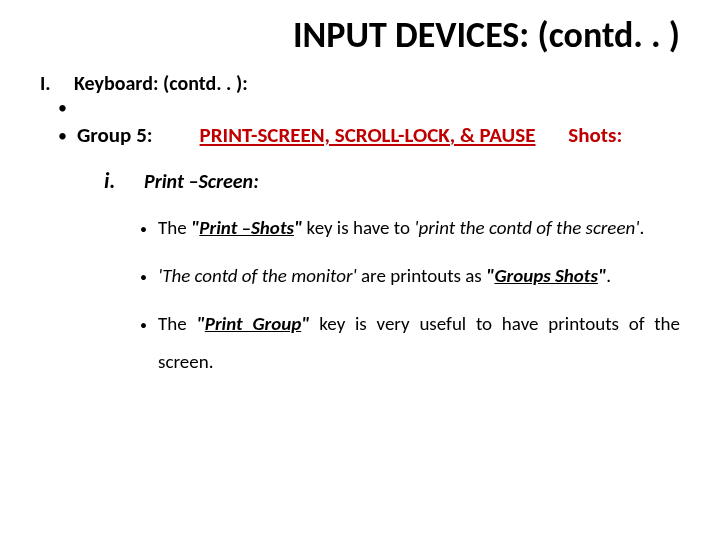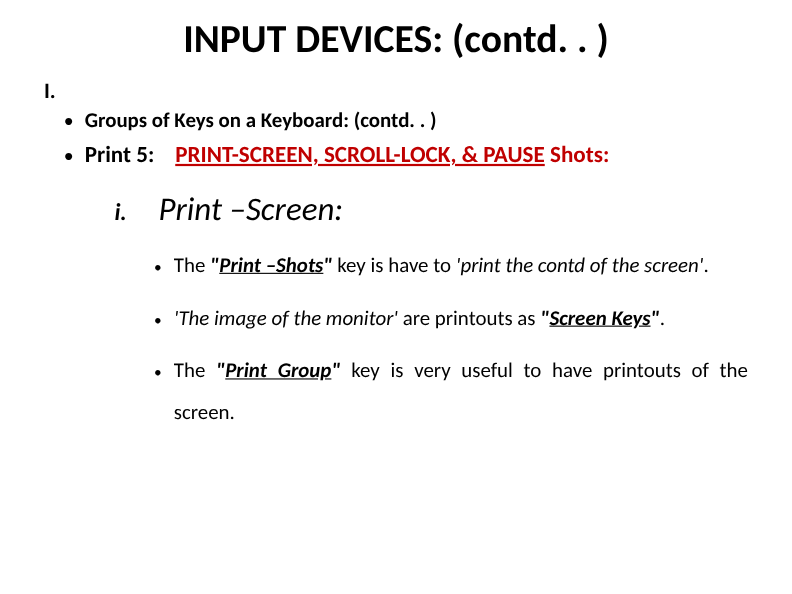--- a/index.html
+++ b/index.html
@@ -12,21 +12,21 @@
     color: #000;
   }
   .slide {
     box-sizing: border-box;
     width: 720px;
     height: 540px;
     padding: 10px 40px 20px 40px;
     line-height: 1.2;
   }
   .title {
-    text-align: center;
+    text-align: right;
     font-size: 36px;
     font-weight: 700;
     margin: 4px 0 14px 0;
   }
   .row {
     display: flex;
     align-items: baseline;
     margin-bottom: 4px;
   }
   .roman {
@@ -52,41 +52,41 @@
   }
   .b2text { font-size: 19px; font-weight: 700; }
   .group5 {
     display: flex;
     align-items: baseline;
     margin-left: 18px;
     margin-top: 6px;
     margin-bottom: 20px;
   }
   .g5text { font-size: 21px; font-weight: 700; }
-  .red { color: #c00000; }
+  .red { color: #c00000; margin-left: 28px; }
   .u { text-decoration: underline; }
   .sublist {
     margin-left: 64px;
     margin-top: 6px;
   }
   .subhead {
     display: flex;
     align-items: baseline;
     margin-bottom: 14px;
   }
   .subroman {
     width: 40px;
     font-weight: 700;
     font-style: italic;
     font-size: 22px;
   }
   .subtitle {
-    font-weight: 400;
+    font-weight: 700;
     font-style: italic;
-    font-size: 30px;
+    font-size: 20px;
   }
   .para-wrap { margin-left: 100px; }
   .pitem {
     display: flex;
     align-items: baseline;
     margin-bottom: 10px;
   }
   .pdotcol {
     width: 18px;
     flex: 0 0 18px;
@@ -104,31 +104,31 @@
 </style>
 </head>
 <body>
 
 <div class="slide">
 
   <div class="title">INPUT DEVICES: (contd. . )</div>
 
   <div class="row">
     <div class="roman">I.</div>
+    <div class="lvl1-text">Keyboard: (contd. . ):</div>
   </div>
 
   <div class="bullet2">
     <div class="dot2">•</div>
-    <div class="b2text">Groups of Keys on a Keyboard: (contd. . )</div>
   </div>
 
   <div class="group5">
     <div class="dot2">•</div>
     <div class="g5text">
-      <span>Print 5:</span>
+      <span>Group 5:</span>
       <span>&nbsp;&nbsp;</span>
       <span class="red u">PRINT-SCREEN, SCROLL-LOCK, &amp; PAUSE</span><span class="red"> Shots:</span>
     </div>
   </div>
 
   <div class="sublist">
     <div class="subhead">
       <div class="subroman">i.</div>
       <div class="subtitle">Print –Screen:</div>
     </div>
@@ -139,21 +139,21 @@
     <div class="pitem">
       <div class="pdotcol">•</div>
       <div class="ptext">
         <span>The </span><span class="it bq">"</span><span class="it bq u">Print –Shots</span><span class="it bq">"</span><span> key is have to </span><span class="it">'print the contd of the screen'</span><span>.</span>
       </div>
     </div>
 
     <div class="pitem">
       <div class="pdotcol">•</div>
       <div class="ptext">
-        <span class="it">'The image of the monitor'</span><span> are printouts as </span><span class="it bq">"</span><span class="it bq u">Screen Keys</span><span class="it bq">"</span><span>.</span>
+        <span class="it">'The contd of the monitor'</span><span> are printouts as </span><span class="it bq">"</span><span class="it bq u">Groups Shots</span><span class="it bq">"</span><span>.</span>
       </div>
     </div>
 
     <div class="pitem">
       <div class="pdotcol">•</div>
       <div class="ptext">
         <span>The </span><span class="it bq">"</span><span class="it bq u">Print Group</span><span class="it bq">"</span><span> key is very useful to have printouts of the screen.</span>
       </div>
     </div>
 

